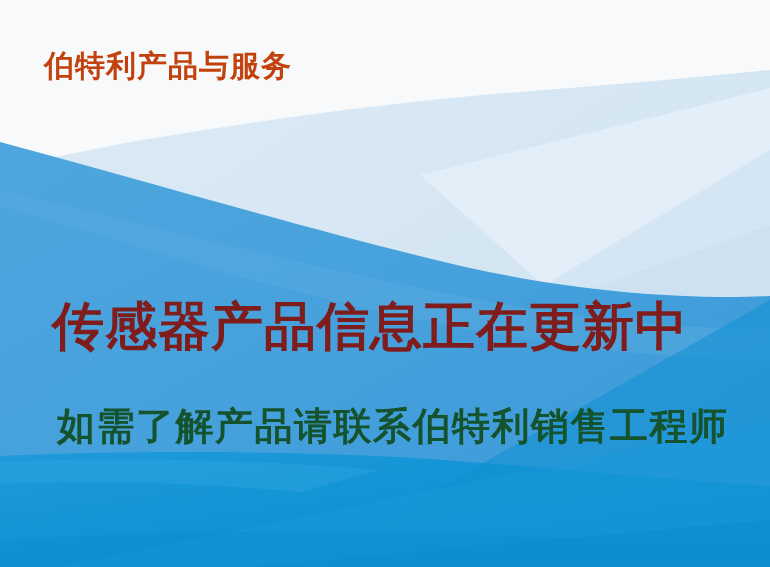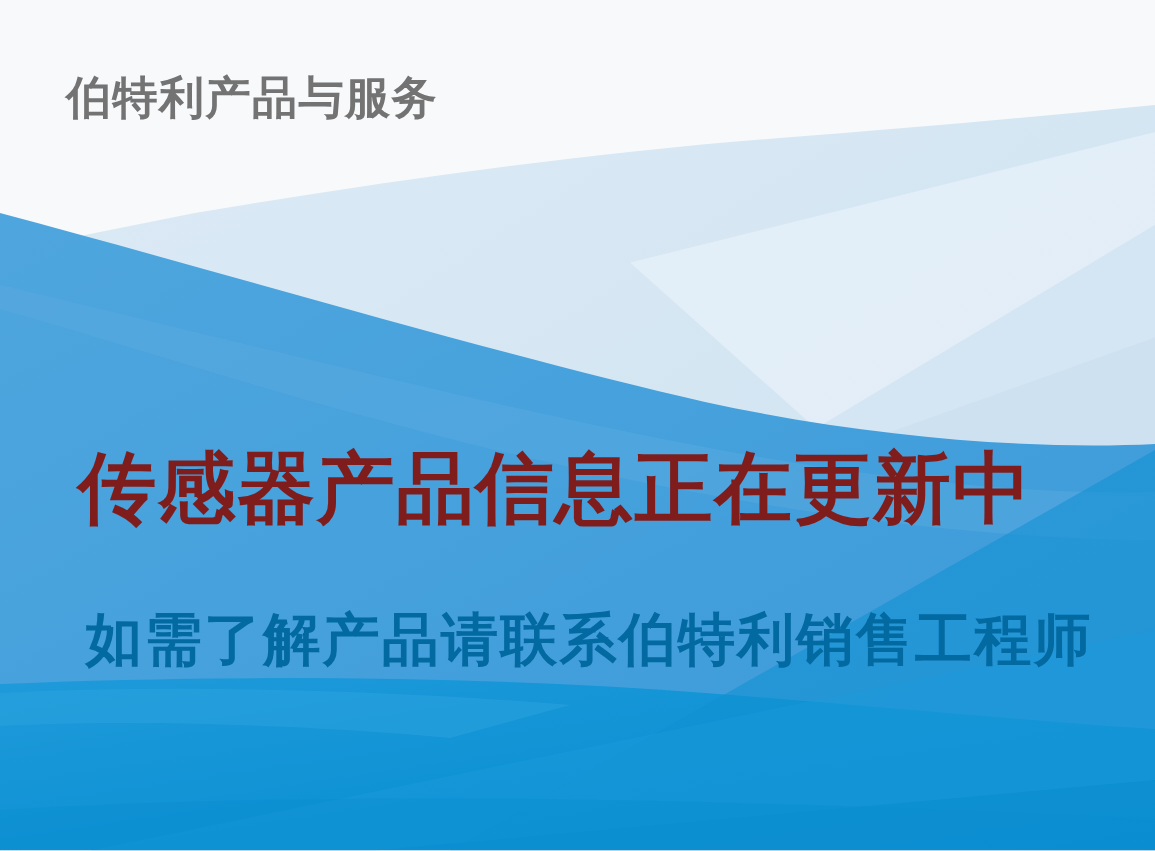--- a/index.html
+++ b/index.html
@@ -31,21 +31,21 @@
     left: 0;
     width: 770px;
     height: 567px;
   }
   #header-title {
     position: absolute;
     left: 44px;
     top: 48px;
     font-size: 30px;
     font-weight: bold;
-    color: #737373;
+    color: #c2410c;
     letter-spacing: 1px;
     line-height: 1.2;
     white-space: nowrap;
   }
   #main-title {
     position: absolute;
     left: 52px;
     top: 298px;
     font-size: 52px;
     font-weight: bold;
@@ -53,21 +53,21 @@
     letter-spacing: 1px;
     line-height: 1.08;
     white-space: nowrap;
   }
   #sub-title {
     position: absolute;
     left: 57px;
     top: 406px;
     font-size: 38px;
     font-weight: bold;
-    color: #0369a1;
+    color: #14532d;
     letter-spacing: 1.5px;
     line-height: 1.1;
     white-space: nowrap;
   }
 </style>
 </head>
 <body>
 
 <div id="banner">
 

